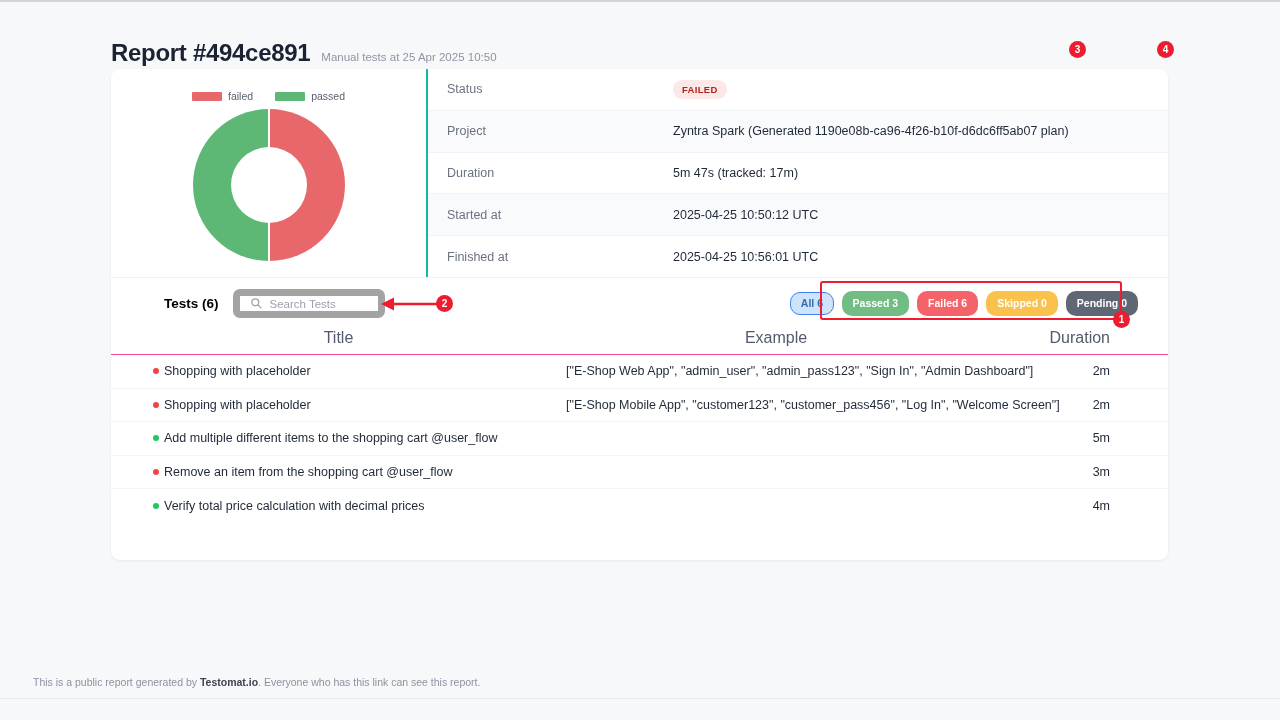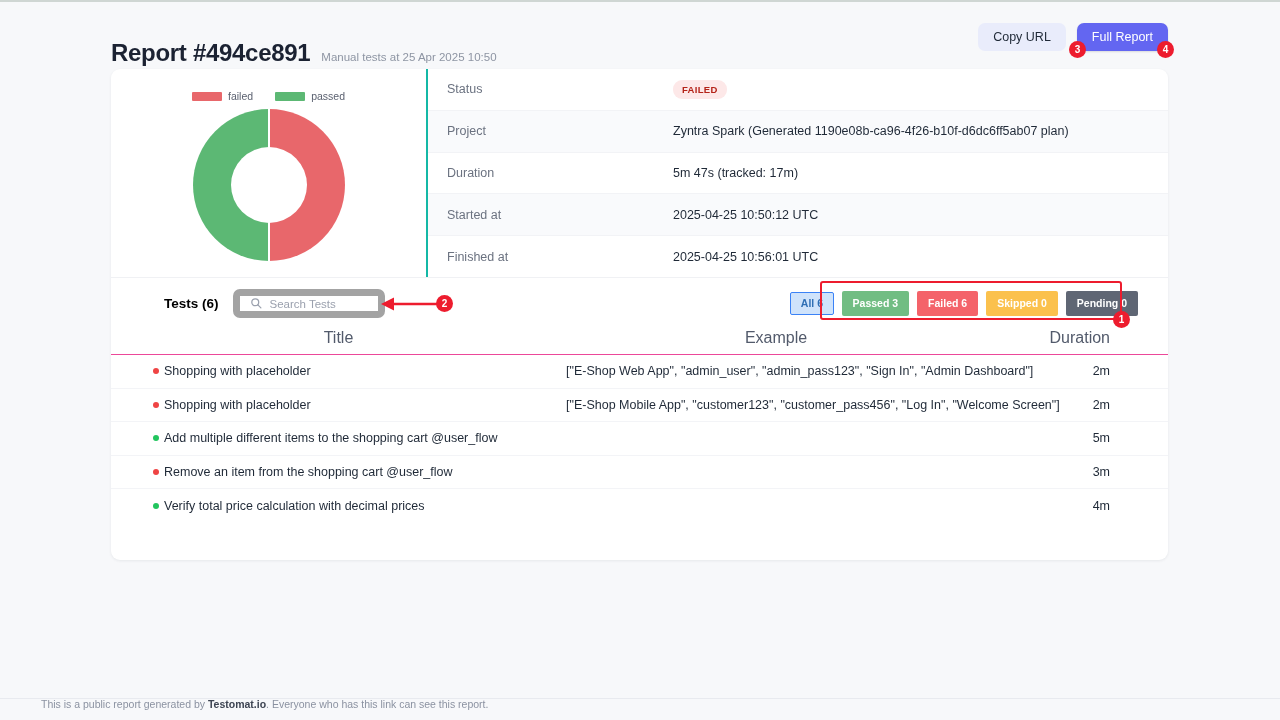--- a/index.html
+++ b/index.html
@@ -255,21 +255,21 @@
   .search-input::placeholder { color: #9ba1ae; }
 
   .filters {
     margin-left: auto;
     display: flex;
     gap: 8px;
     align-items: center;
   }
   .filter-btn {
     border: none;
-    border-radius: 2px;
+    border-radius: 10px;
     font-size: 10.5px;
     font-weight: bold;
     color: #ffffff;
     padding: 7px 11px;
     cursor: pointer;
     font-family: "Liberation Sans", sans-serif;
     line-height: 1;
   }
   .filter-btn.all {
     background: #cfe3fb;
@@ -340,38 +340,33 @@
     position: absolute;
     left: 0;
     top: 696px;
     width: 1280px;
     height: 1px;
     background: #e8eaef;
   }
   .footer {
     position: absolute;
     left: 33px;
-    top: 696px;
+    top: 674px;
     font-size: 10.5px;
     color: #8b92a1;
-    margin-left: 8px;
   }
   .footer b { color: #3d4452; }
 </style>
 </head>
 <body>
 
 <div class="header">
   <div class="title-wrap">
     <span class="report-title">Report #494ce891</span>
     <span class="report-sub">Manual tests at 25 Apr 2025 10:50</span>
-  </div>
-  <div class="header-actions">
-    <button class="btn btn-secondary">Copy URL</button>
-    <button class="btn btn-primary">Full Report</button>
   </div>
 </div>
 
 <div class="anno-badge" id="badge3">3</div>
 <div class="anno-badge" id="badge4">4</div>
 
 <div class="card">
 
   <div class="top-section">
 

